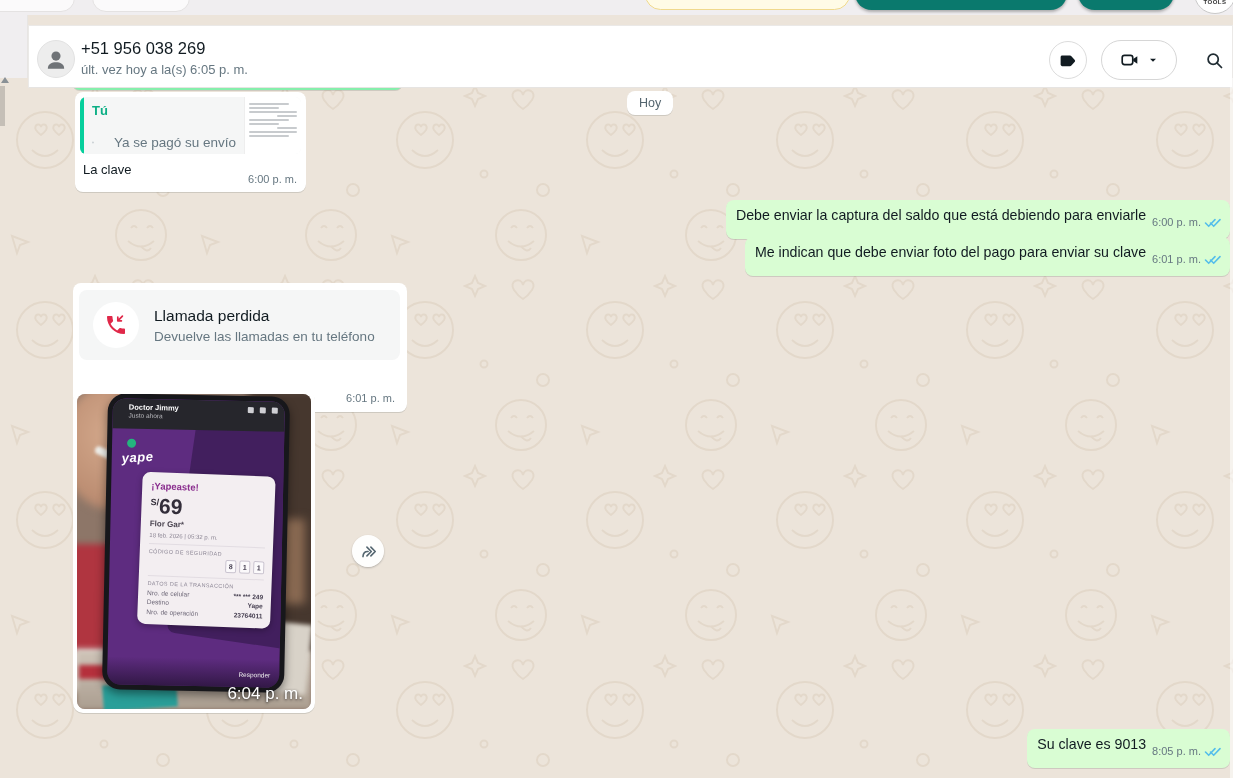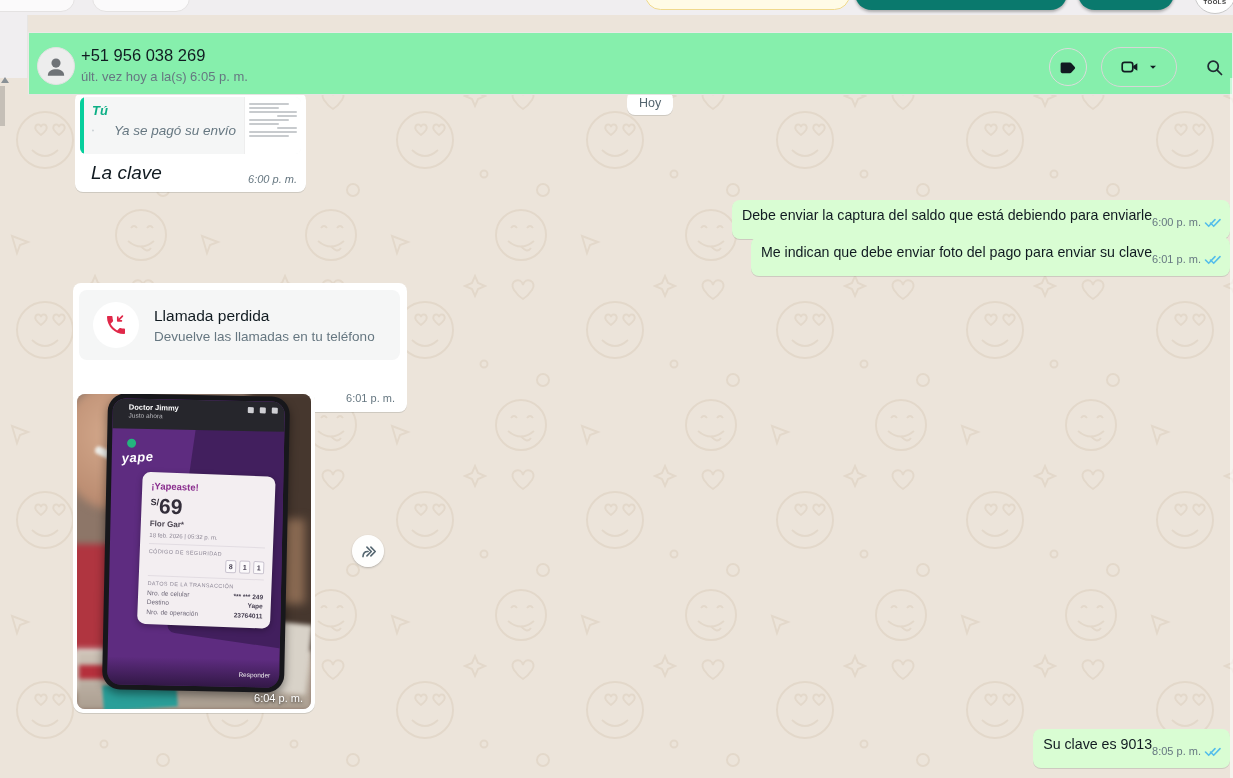--- a/index.html
+++ b/index.html
@@ -19,57 +19,57 @@
   .tools-circle { position:absolute; left:1194px; top:-28px; width:42px; height:42px; border-radius:50%; background:#fff; border:1.5px solid #c9c9c9; }
   .tools-circle span { position:absolute; bottom:8px; left:0; right:0; text-align:center; font-size:6px; letter-spacing:.5px; color:#333; font-weight:bold; }
 
   
   .leftgutter { position:absolute; left:0; top:15px; width:28px; height:63px; background:#f0eef0; border-right:1px solid #e7e5e3; z-index:21; }
   .lsb-arrow { position:absolute; left:1px; top:77px; width:0; height:0; border-left:4px solid transparent; border-right:4px solid transparent; border-bottom:6px solid #8a9196; z-index:22; }
   .lsb-thumb { position:absolute; left:0; top:86px; width:5px; height:40px; background:#c5bfb7; z-index:22; }
   .rsb { position:absolute; right:0; top:78px; width:3px; height:700px; background:rgba(255,255,255,.55); z-index:22; }
 
   
-  .chatheader { position:absolute; left:28px; top:32px; width:1205px; height:63px; background:#86efac; border:1px solid #ebe9e7; border-bottom:1px solid #e6e4e2; z-index:20; }
+  .chatheader { position:absolute; left:28px; top:25px; width:1205px; height:63px; background:#ffffff; border:1px solid #ebe9e7; border-bottom:1px solid #e6e4e2; z-index:20; }
   .avatar { position:absolute; left:8px; top:14px; width:38px; height:38px; border-radius:50%; background:#ededed; border:1px solid #e2e2e2; display:flex; align-items:center; justify-content:center; }
   .h-title { position:absolute; left:52px; top:13px; font-size:16.5px; color:#111b21; font-weight:400; }
   .h-sub { position:absolute; left:52px; top:36px; font-size:13px; color:#667781; }
   .hbtn { position:absolute; display:flex; align-items:center; justify-content:center; cursor:pointer; }
   .tag-btn { left:1020px; top:15px; width:38px; height:38px; border-radius:50%; border:1px solid #dcdcdc; }
   .video-btn { left:1072px; top:14px; width:76px; height:40px; border-radius:20px; border:1px solid #d6d6d6; gap:6px; }
   .search-btn { left:1168px; top:18px; width:34px; height:32px; }
 
   
   .chatarea { position:absolute; left:0; top:78px; width:1233px; height:700px; background:#ece4da; overflow:hidden; }
   .doodles { position:absolute; left:0; top:0; }
 
   .bubble-shadow { box-shadow:0 1px .5px rgba(11,20,26,.13); }
 
   
   .peek { position:absolute; left:72px; top:0px; width:331px; height:12px; background:#86efac; border-radius:0 0 8px 8px; overflow:hidden; }
   .peek-time { position:absolute; right:8px; top:-4px; font-size:11px; color:#667781; }
 
   
-  .msg-in { position:absolute; left:75px; top:14px; width:231px; height:100px; background:#fff; border-radius:8px;font-style:italic; }
+  .msg-in { position:absolute; left:75px; top:14px; width:231px; height:100px; background:#fff; border-radius:8px; }
   .quote { position:absolute; left:5px; top:5px; width:221px; height:57px; background:#f5f6f6; border-radius:6px; overflow:hidden; display:flex; cursor:pointer; }
   .quote-bar { width:4px; background:#06cf9c; flex:none; }
   .quote-body { flex:1; padding:6px 8px 4px 8px; min-width:0; }
   .quote-author { font-size:13px; font-weight:bold; color:#0caf85; }
-  .quote-row { display:flex; align-items:flex-end; gap:20px; margin-top:5px; color:#667781; font-size:13.5px; white-space:nowrap; }
+  .quote-row { display:flex; align-items:flex-end; gap:20px; margin-top:17px; color:#667781; font-size:13.5px; white-space:nowrap; }
   .quote-thumb { width:57px; flex:none; background:#ffffff; border-left:1px solid #eee; padding:4px 3px; }
   .tline { height:2px; background:#9aa0a6; opacity:.55; margin:2px 1px; border-radius:1px; }
   .tline.short { width:60%; } .tline.mid { width:80%; } .tline.right { margin-left:auto; width:40%; }
-  .msg-in-text { position:absolute; left:16px; top:70px; font-size:19px; color:#111b21; }
+  .msg-in-text { position:absolute; left:8px; top:70px; font-size:13px; color:#111b21; }
   .msg-in-time { position:absolute; right:9px; bottom:7px; font-size:11px; color:#667781; }
 
   
   .datepill { position:absolute; left:627px; top:13px; height:24px; padding:0 12px; background:#fff; border-radius:8px; display:flex; align-items:center; font-size:12.5px; color:#54656f; }
 
   
-  .msg-out { position:absolute; right:3px; background:#d9fdd3; border-radius:8px; padding:6px 9px 14px 10px; display:flex; align-items:flex-end; }
+  .msg-out { position:absolute; right:3px; background:#d9fdd3; border-radius:8px; padding:6px 9px 14px 10px; display:flex; align-items:flex-end; gap:6px; }
   .out1 { top:122px; } .out2 { top:159px; } .out3 { top:651px; }
   .btxt { font-size:14.2px; color:#111b21; line-height:19px; }
   .bmeta { display:flex; align-items:center; gap:3px; white-space:nowrap; margin-bottom:-3px; }
   .btime { font-size:11px; color:#667781; }
 
   
   .callmsg { position:absolute; left:73px; top:205px; width:334px; height:129px; background:#fff; border-radius:8px; }
   .callbox { position:absolute; left:6px; top:7px; width:321px; height:70px; background:#f5f6f6; border-radius:8px; display:flex; align-items:center; padding:0 14px; gap:15px; }
   .callcircle { width:46px; height:46px; border-radius:50%; background:#ffffff; flex:none; display:flex; align-items:center; justify-content:center; }
   .calltitle { font-size:15.5px; color:#111b21; }
@@ -110,21 +110,21 @@
   .r-meta { font-size:6px; color:#8a8492; margin-top:4px; border-bottom:1px solid #e2dce2; padding-bottom:5px; }
   .r-seclabel { font-size:5.5px; text-transform:uppercase; letter-spacing:.4px; color:#8d8796; }
   .r-digits { display:flex; gap:3px; margin-top:3px; justify-content:flex-end; }
   .r-digit { width:11px; height:13px; border:1px solid #c9c3cf; border-radius:2px; background:#fbf9fb; font-size:7px; color:#474052; display:flex; align-items:center; justify-content:center; font-weight:bold; }
   .r-txlabel { font-size:5.5px; text-transform:uppercase; letter-spacing:.4px; color:#8d8796; margin-top:5px; border-top:1px solid #e2dce2; padding-top:4px; }
   .r-row { display:flex; justify-content:space-between; margin-top:2.5px; }
   .r-rlabel { font-size:6.5px; color:#6e6878; }
   .r-rvalue { font-size:6.5px; font-weight:bold; color:#474052; text-align:right; }
   .reply-hint { position:absolute; right:9px; bottom:9px; color:#eee; font-size:6.5px; z-index:3; }
   .pscreen-fade { position:absolute; left:0; right:0; bottom:0; height:28px; background:linear-gradient(transparent, rgba(15,8,24,.55)); z-index:2; }
-  .photo-time { position:absolute; right:8px; bottom:5px; color:#fff; font-size:11px; text-shadow:0 1px 3px rgba(0,0,0,.8); z-index:4;margin-left:40px; }
+  .photo-time { position:absolute; right:8px; bottom:5px; color:#fff; font-size:17px; text-shadow:0 1px 3px rgba(0,0,0,.8); z-index:4;margin-left:40px; }
 
   
   .fwd { position:absolute; left:352px; top:457px; width:32px; height:32px; border-radius:50%; background:rgba(255,255,255,.95); box-shadow:0 1px 2px rgba(11,20,26,.25); display:flex; align-items:center; justify-content:center; cursor:pointer; }
 </style>
 </head>
 <body>
 
 <div class="screen">
 
   <div class="topstrip">

